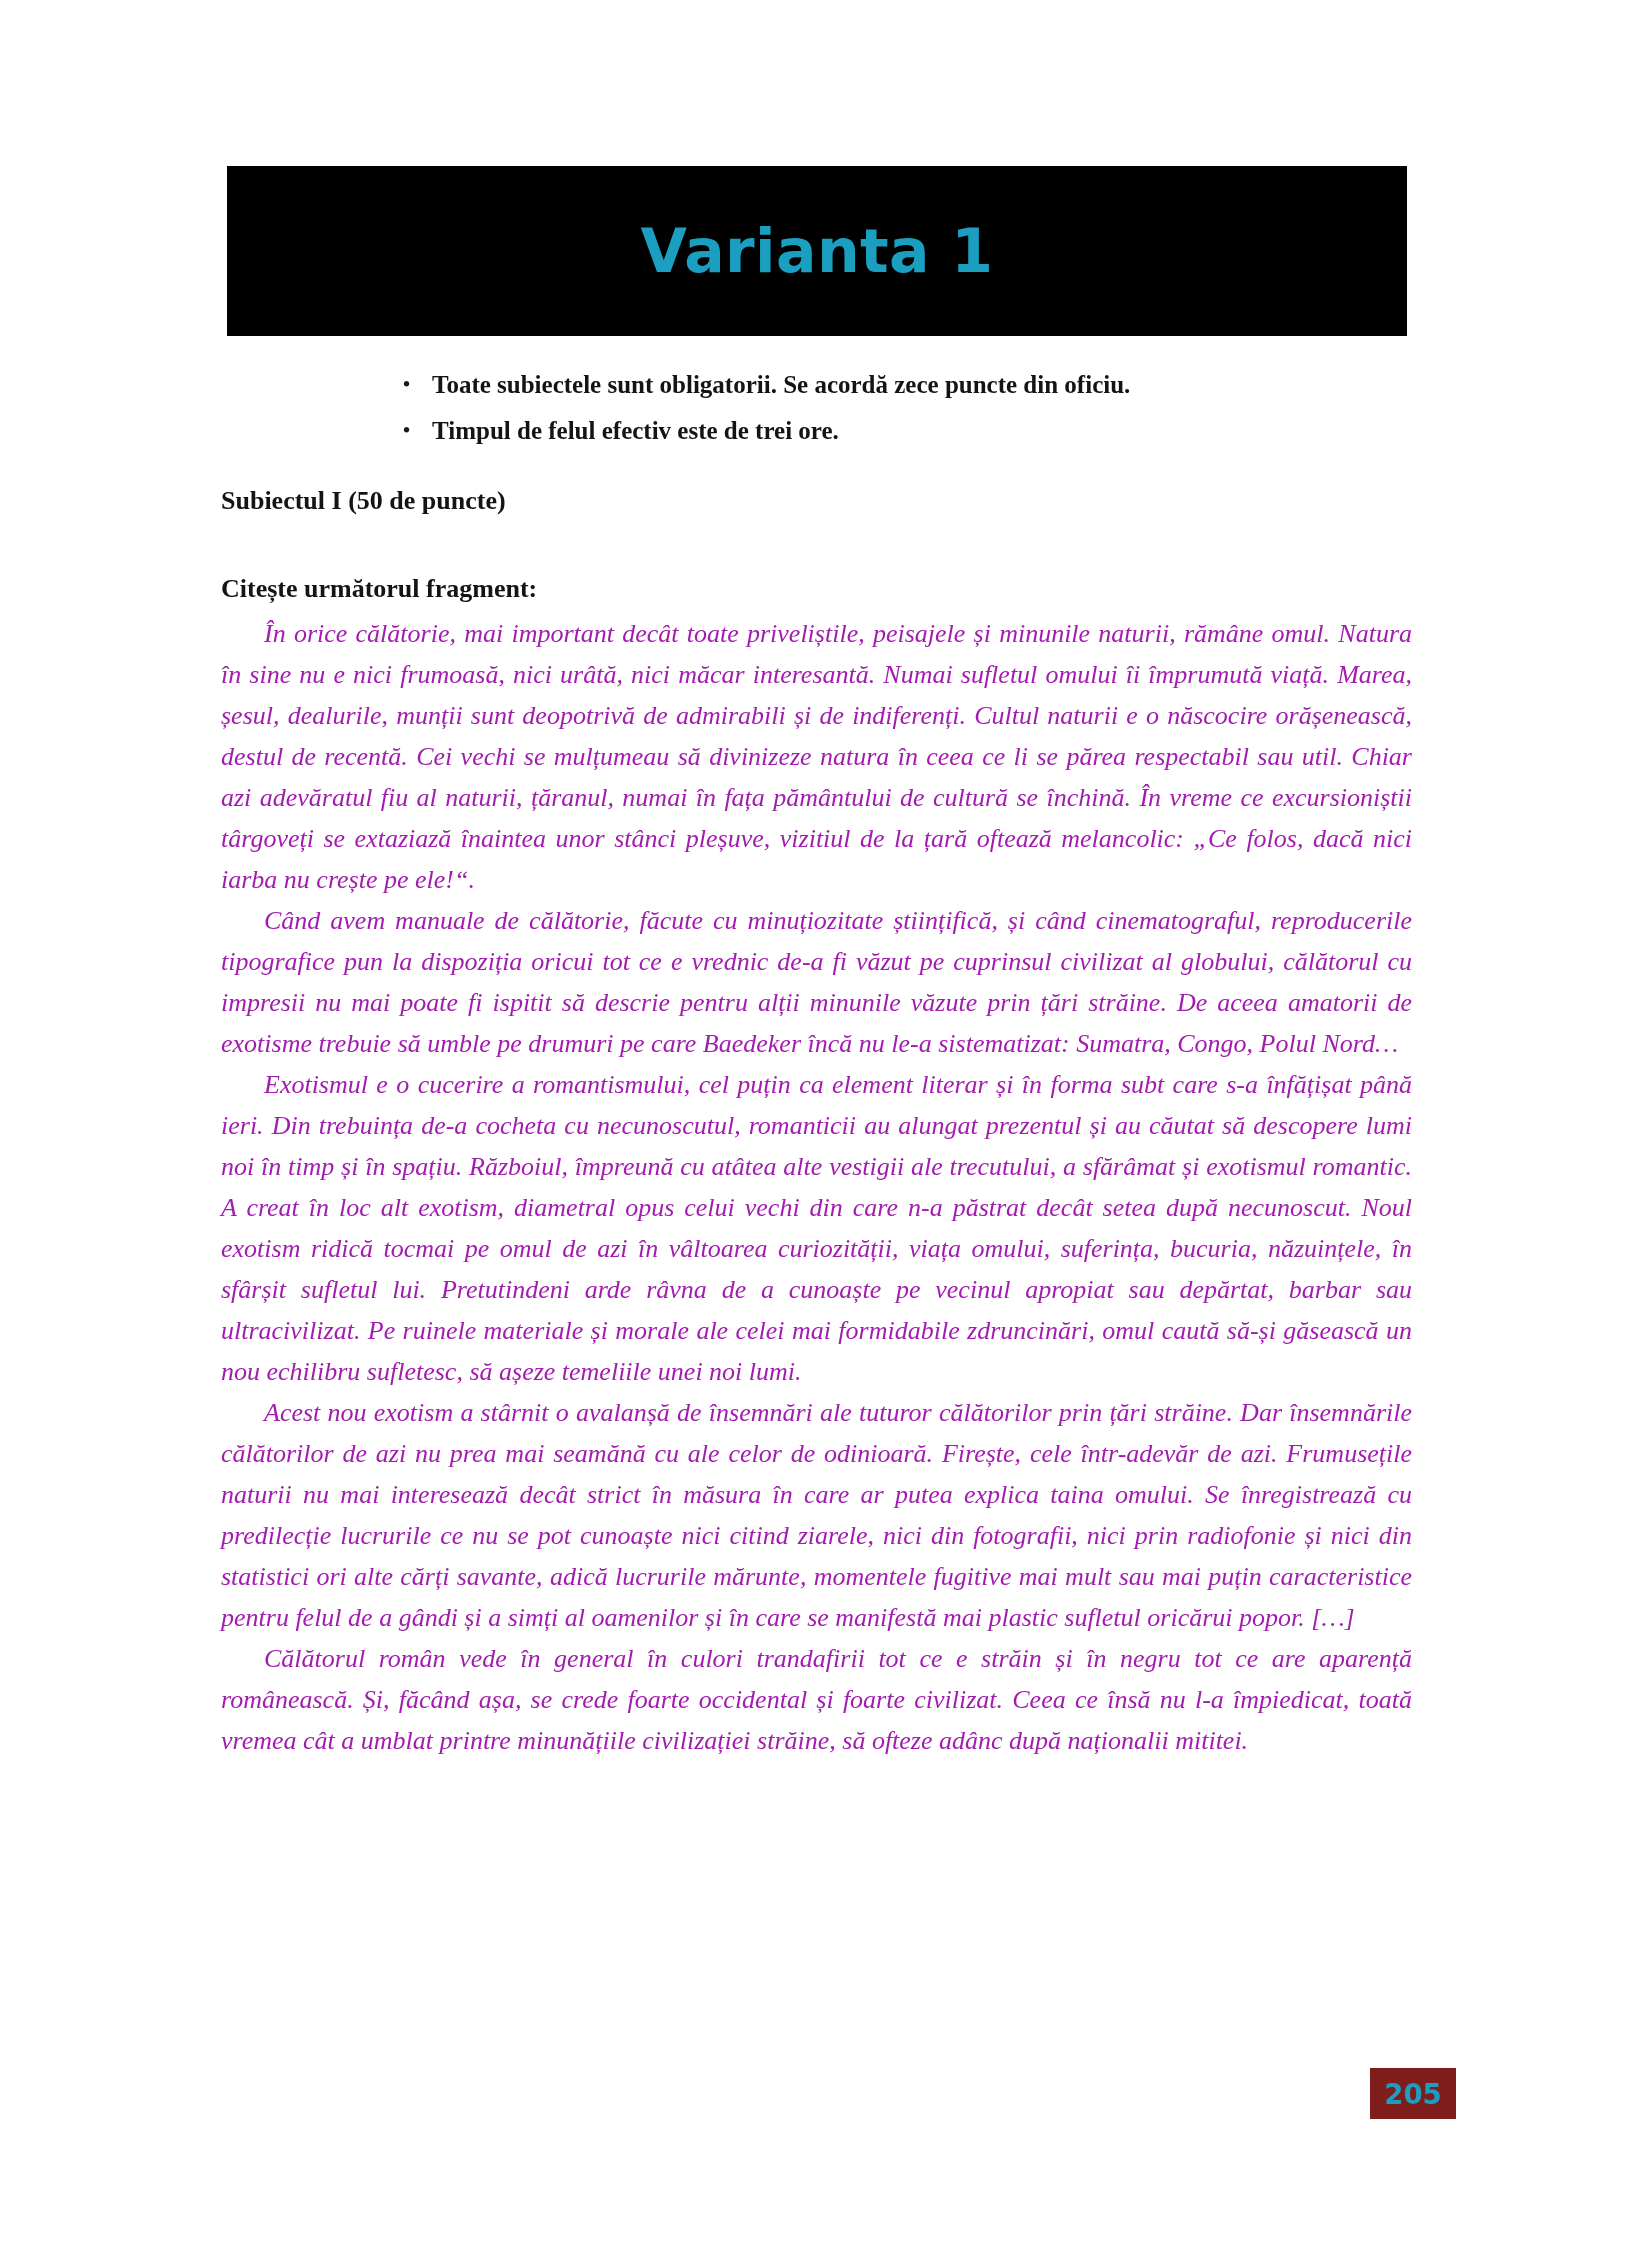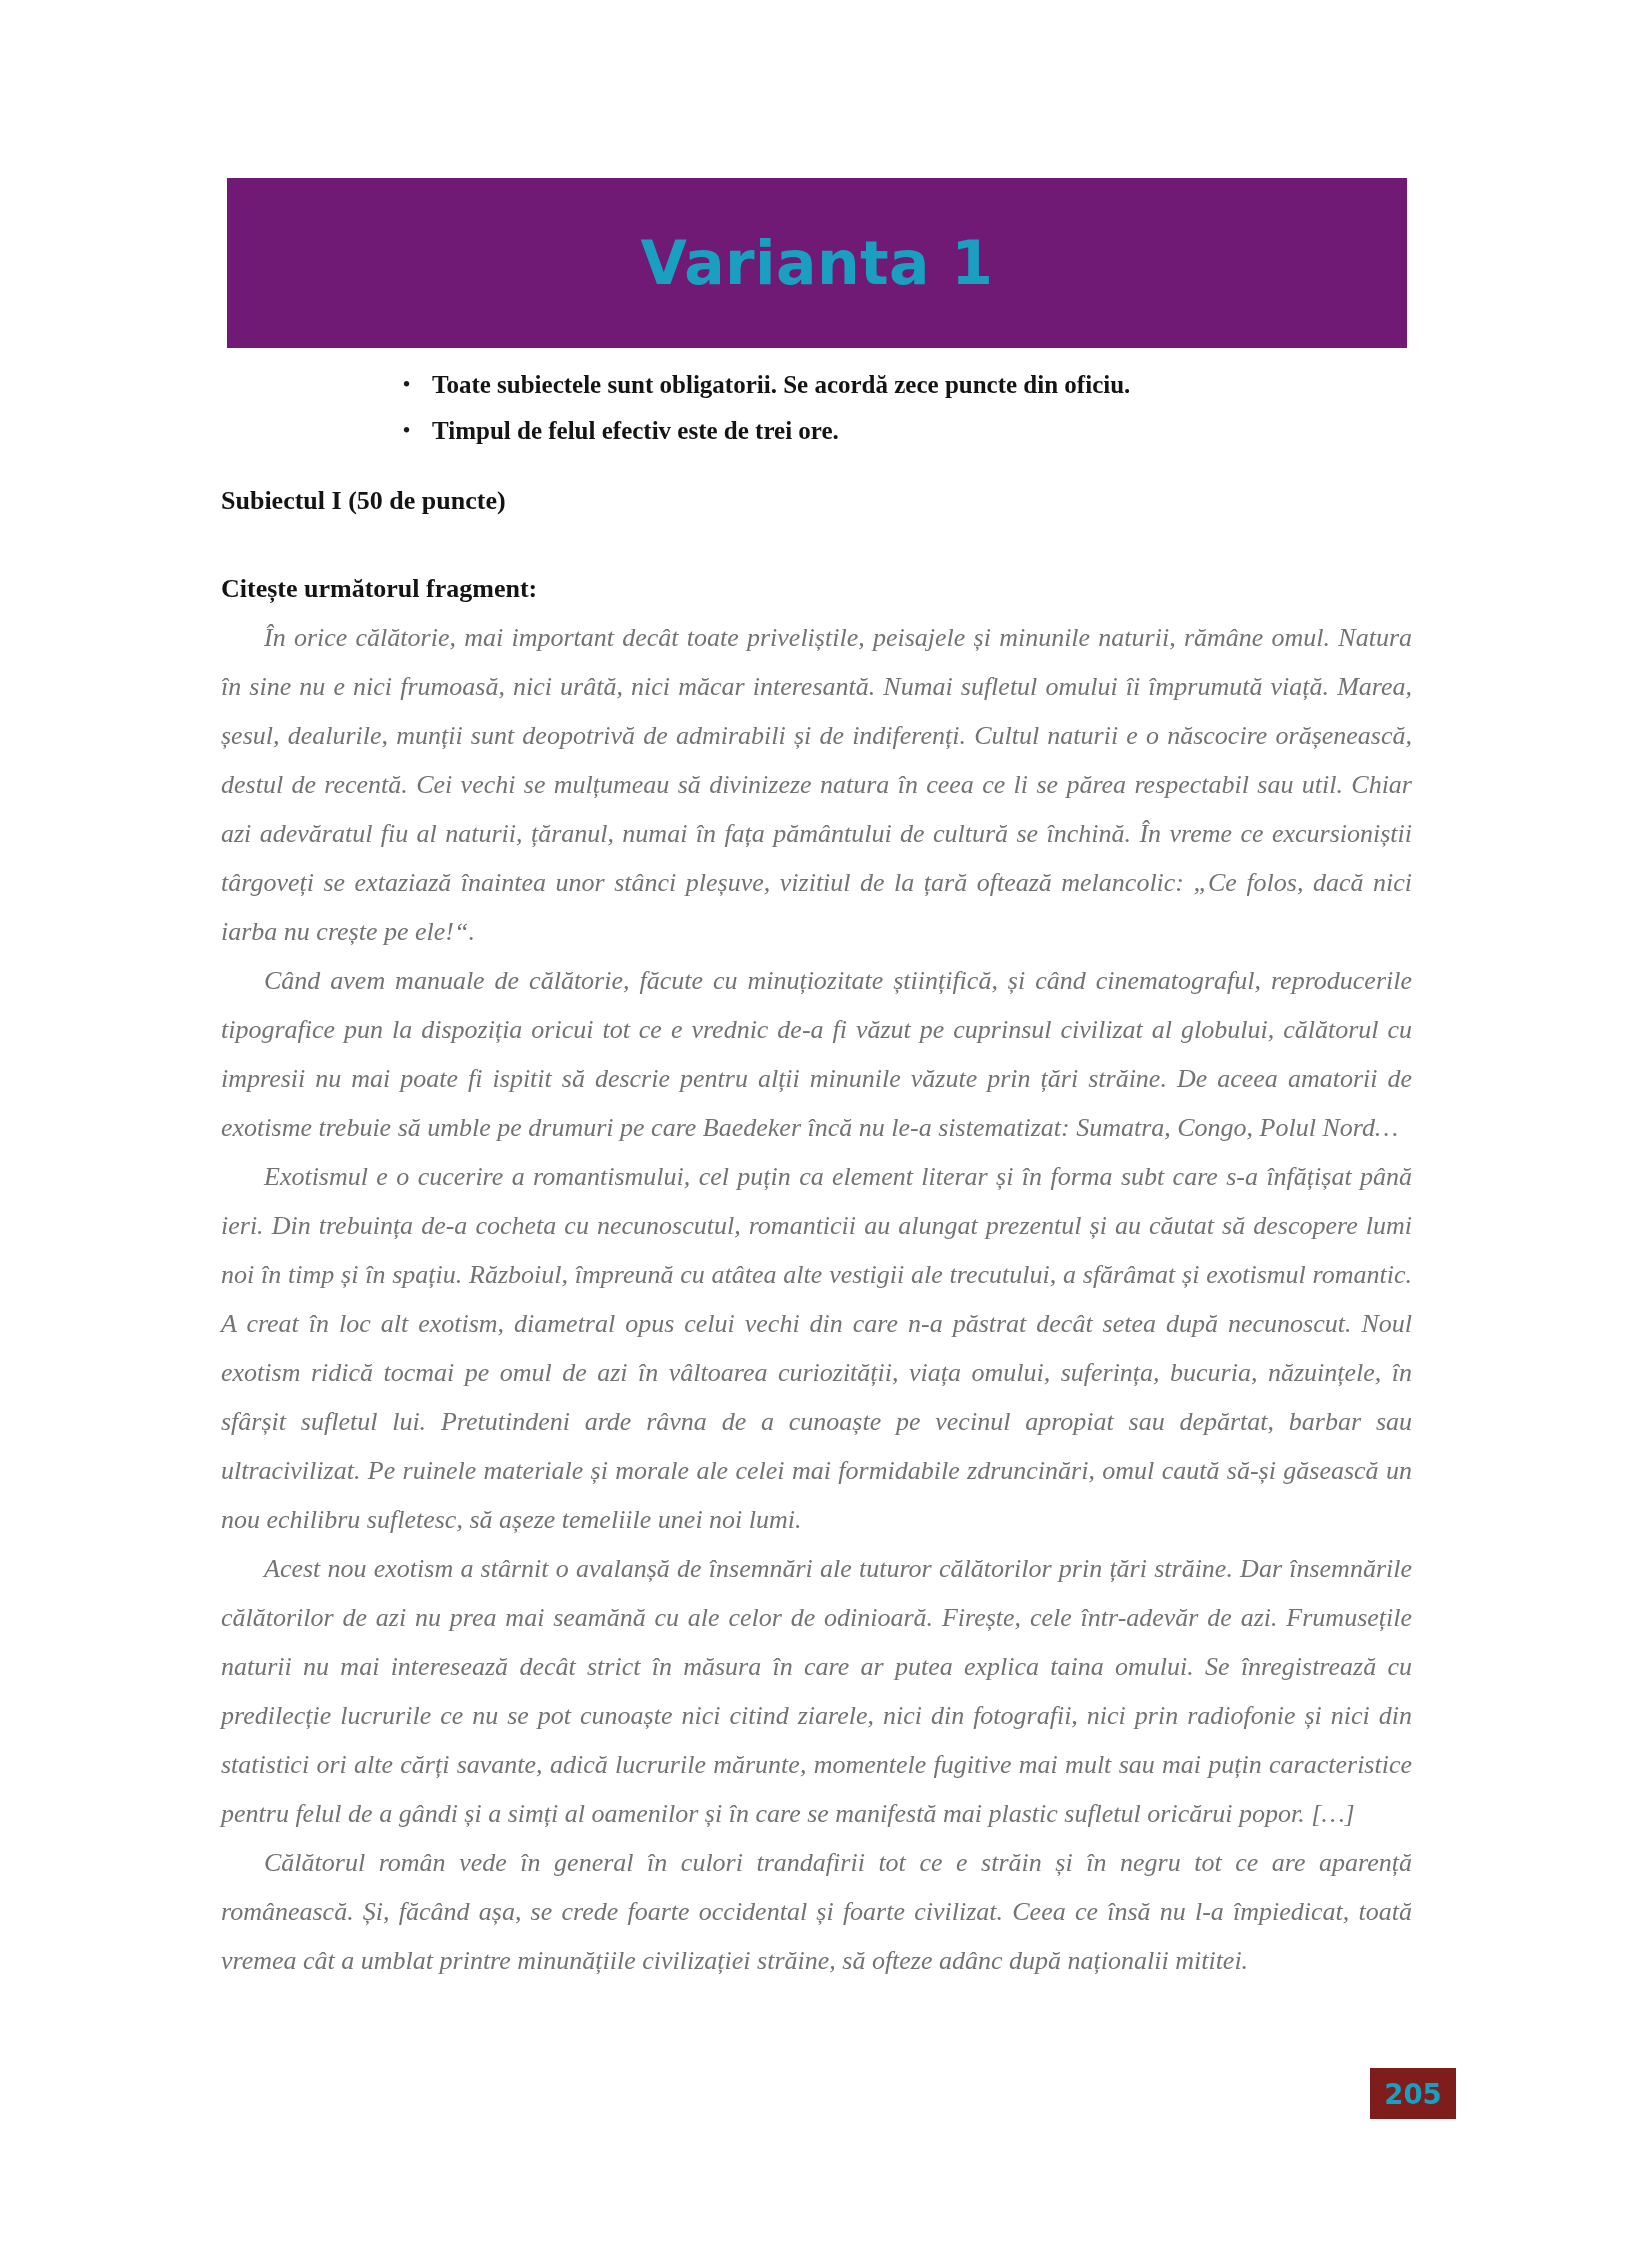--- a/index.html
+++ b/index.html
@@ -18,24 +18,24 @@
   .page {
     position: absolute;
     left: 0;
     top: 0;
     width: 1628px;
     height: 2261px;
   }
   .title-banner {
     position: absolute;
     left: 227px;
-    top: 178px;
+    top: 166px;
     width: 1180px;
     height: 170px;
-    background: #701a75;
+    background: #000000;
   }
   .title-banner .title-text {
     position: absolute;
     left: 0;
     right: 0;
     top: 50%;
     transform: translateY(-50%);
     text-align: center;
     font-family: "DejaVu Sans", sans-serif;
     font-weight: bold;
@@ -90,22 +90,22 @@
     color: #141414;
   }
   .body-text {
     position: absolute;
     left: 221px;
     top: 613px;
     width: 1191px;
     font-family: "Liberation Serif", serif;
     font-style: italic;
     font-size: 26px;
-    line-height: 49px;
-    color: #737373;
+    line-height: 41px;
+    color: #a21caf;
     text-align: justify;
     text-justify: inter-word;
   }
   .body-text p {
     margin: 0;
     text-indent: 43px;
   }
   .page-number-box {
     position: absolute;
     left: 1370px;

